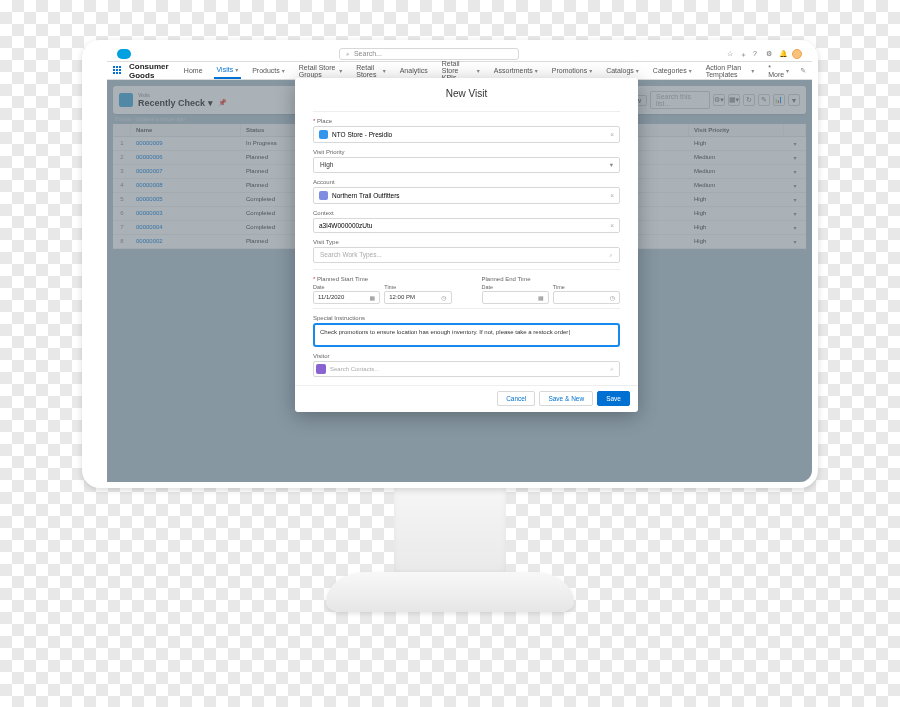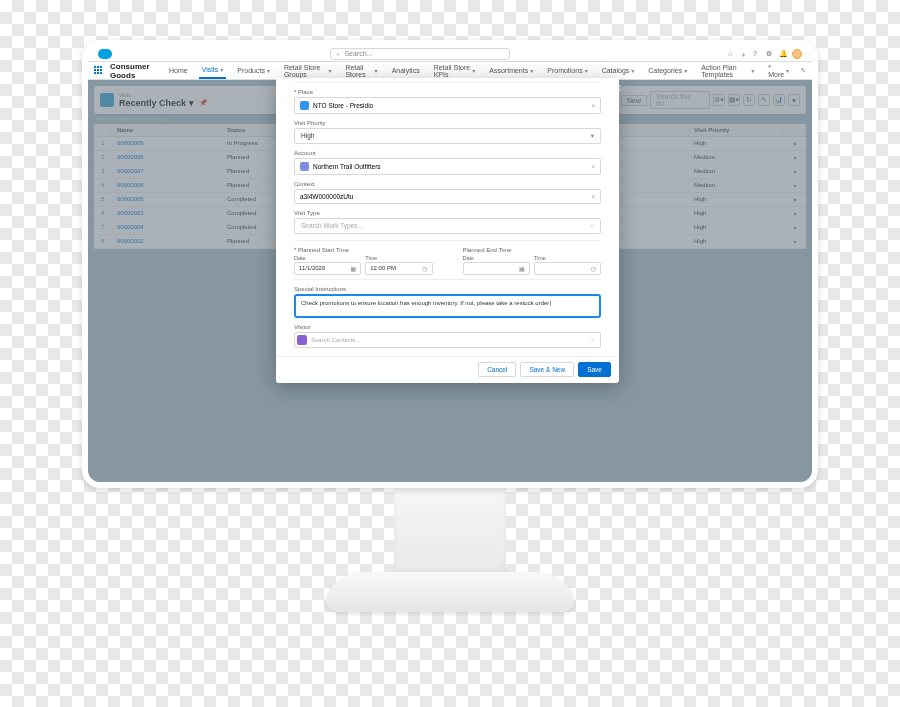--- a/index.html
+++ b/index.html
@@ -23,21 +23,21 @@
 .monitor {
   position: absolute; top: 40px; left: 82px; width: 736px; height: 448px;
   background: #fff; border-radius: 18px; border: 6px solid #fff;
   box-shadow: 0 2px 6px rgba(0,0,0,0.15);
   overflow: hidden; z-index: 2;
 }
 .monitor-neck { position: absolute; top: 486px; left: 394px; width: 112px; height: 90px; background: linear-gradient(#f6f6f6,#e9e9e9); border-radius: 0 0 6px 6px; z-index:1; box-shadow: inset 0 -4px 6px rgba(0,0,0,0.05); }
 .monitor-base { position: absolute; top: 572px; left: 326px; width: 248px; height: 40px; background: linear-gradient(#f8f8f8,#e6e6e6); border-radius: 40px 40px 14px 14px / 30px 30px 10px 10px; z-index:1; box-shadow: 0 2px 4px rgba(0,0,0,0.1); }
 
 
-.screen { position: absolute; inset: 0; background: #f3f2f2; font-size: 7px; }
+.screen { position: absolute; inset: 0; background: #f3f2f2; font-size: 7px; margin-left: 19px; }
 
 
 .globalbar { height: 16px; background: #fff; border-bottom: 1px solid #dcdcdc; display: flex; align-items: center; padding: 0 10px; gap:6px; }
 .cloud { width: 14px; height: 10px; background: #00a1e0; border-radius: 6px; position: relative; }
 .globalbar .search { margin: 0 auto; display:flex; align-items:center; gap:4px; background:#fff; border:1px solid #d8d8d8; border-radius:3px; padding:1px 6px; width:180px; color:#888;}
 .globalbar .right { display:flex; gap:5px; align-items:center; color:#6b6b6b; }
 .globalbar .right .ic { width:8px; height:8px; }
 .avatar { width:10px; height:10px; border-radius:50%; background:#f7c27b; border:1px solid #f0a24a;}
 
 
@@ -292,20 +292,23 @@
     <div>High</div>
     <div class="drop">▾</div>
             </div>
           </div>
       </div>
 
       <div class="overlay"></div>
       <div class="close-outer">×</div>
 
       <div class="modal">
+        <div class="mhead">
+          <div class="mtitle">New Visit</div>
+        </div>
         <div class="body">
           <hr>
           <div class="field">
             <span class="label req">Place</span>
             <div class="pill">
               <div class="picon"></div>
               <span>NTO Store - Presidio</span>
               <span class="xx">×</span>
             </div>
           </div>

